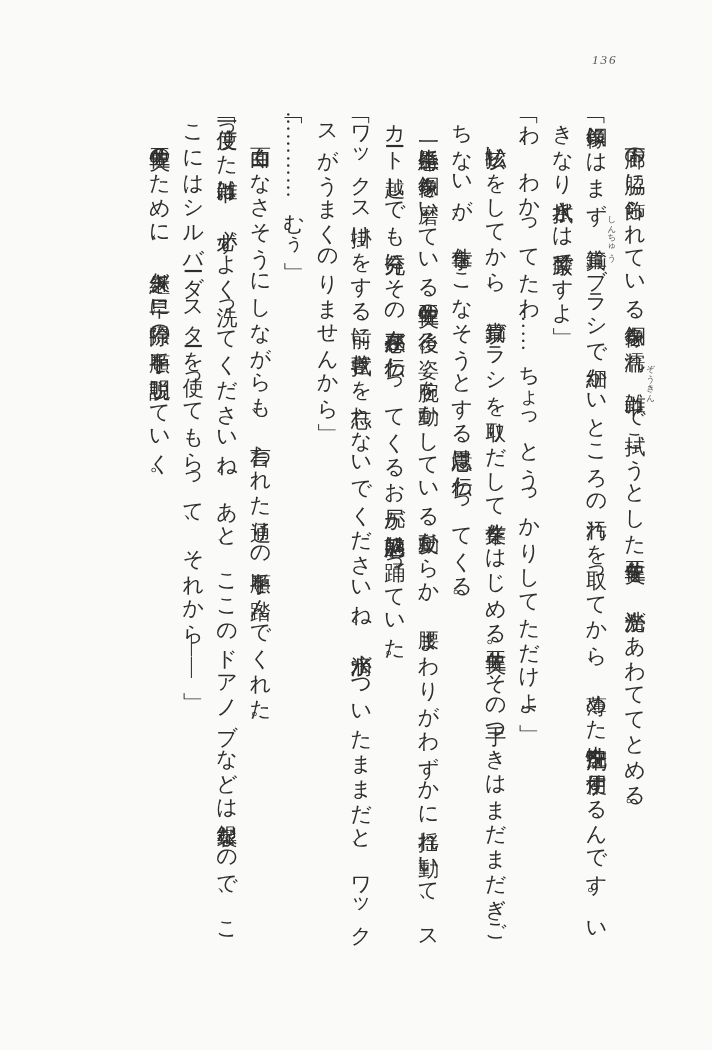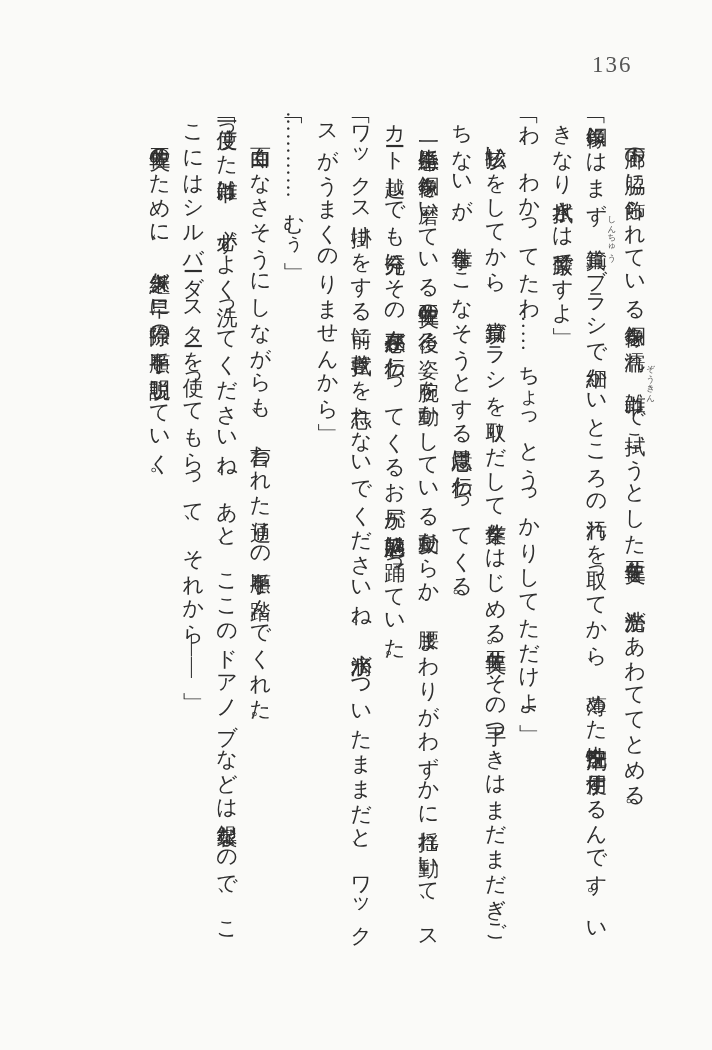--- a/index.html
+++ b/index.html
@@ -11,21 +11,22 @@
     position: relative;
     overflow: hidden;
     background: linear-gradient(180deg, #fbfbfa 0%, #fafaf8 78%, #f3f3ef 97%, #ececе8 100%);
     background-color: #fafaf8;
     font-family: "Liberation Serif", "DejaVu Serif", serif;
   }
   .page-number {
     position: absolute;
     top: 52px;
     left: 592px;
-    font-size: 23px;
+    font-size: 13px;
+    font-style: italic;
     letter-spacing: 2px;
     color: #565656;
   }
   .text-area {
     position: absolute;
     top: 110px;
     right: 56px;
     height: 842px;
     writing-mode: vertical-rl;
     -webkit-writing-mode: vertical-rl;

